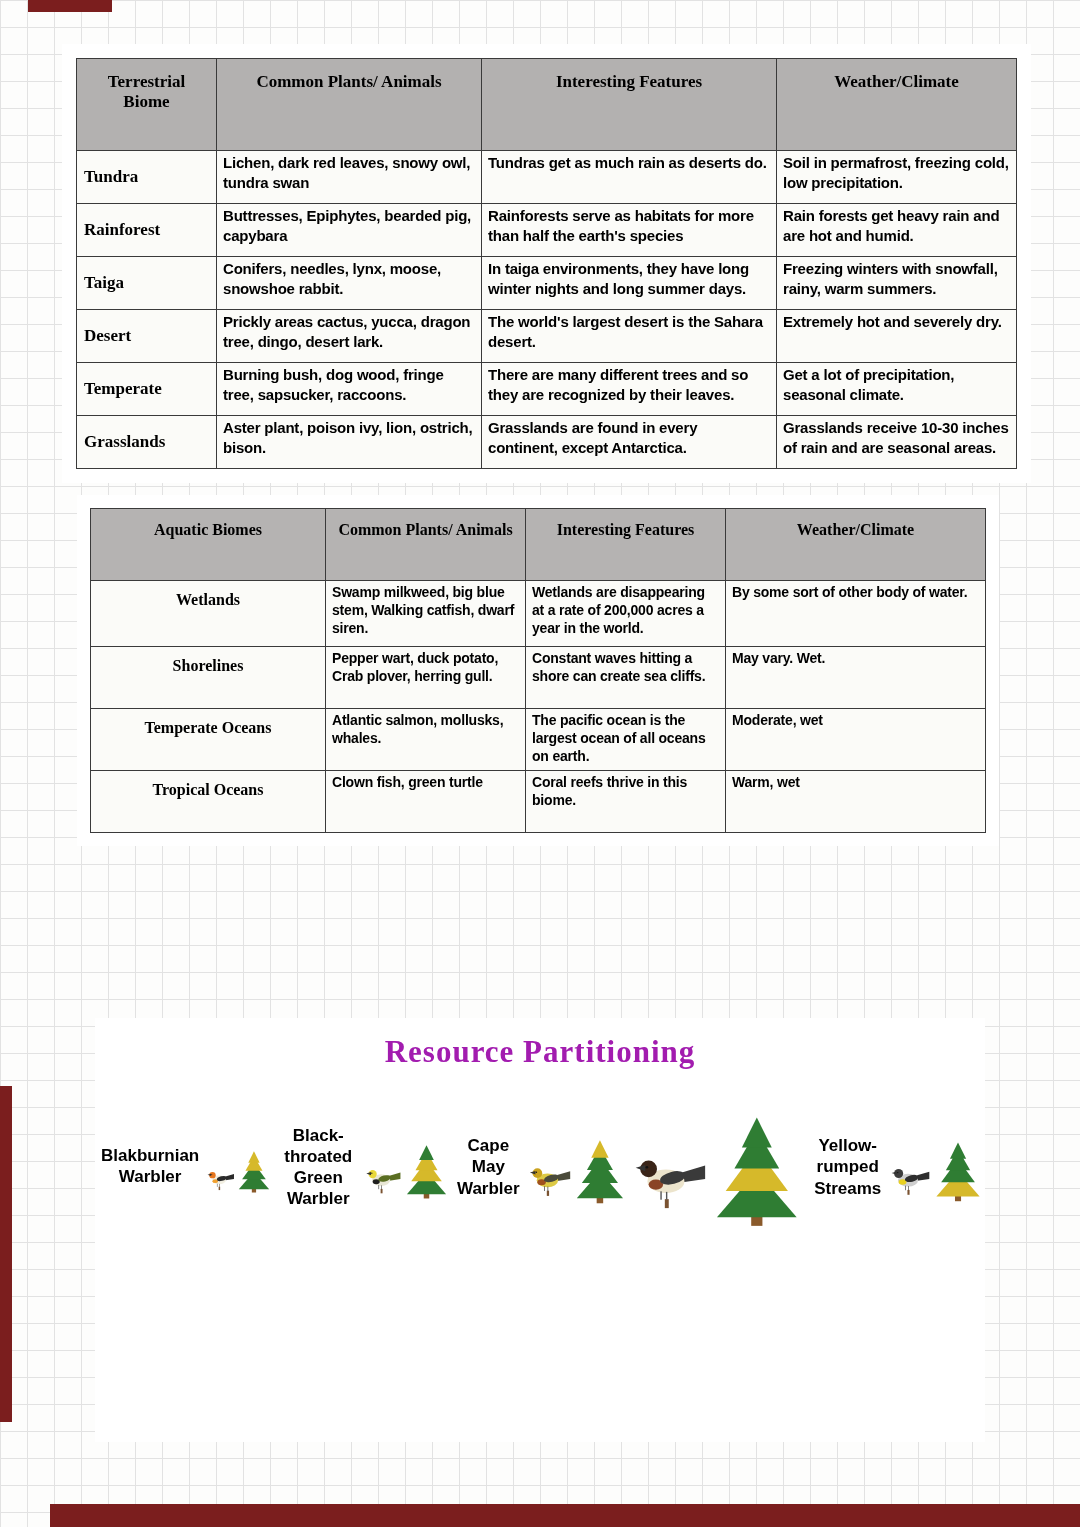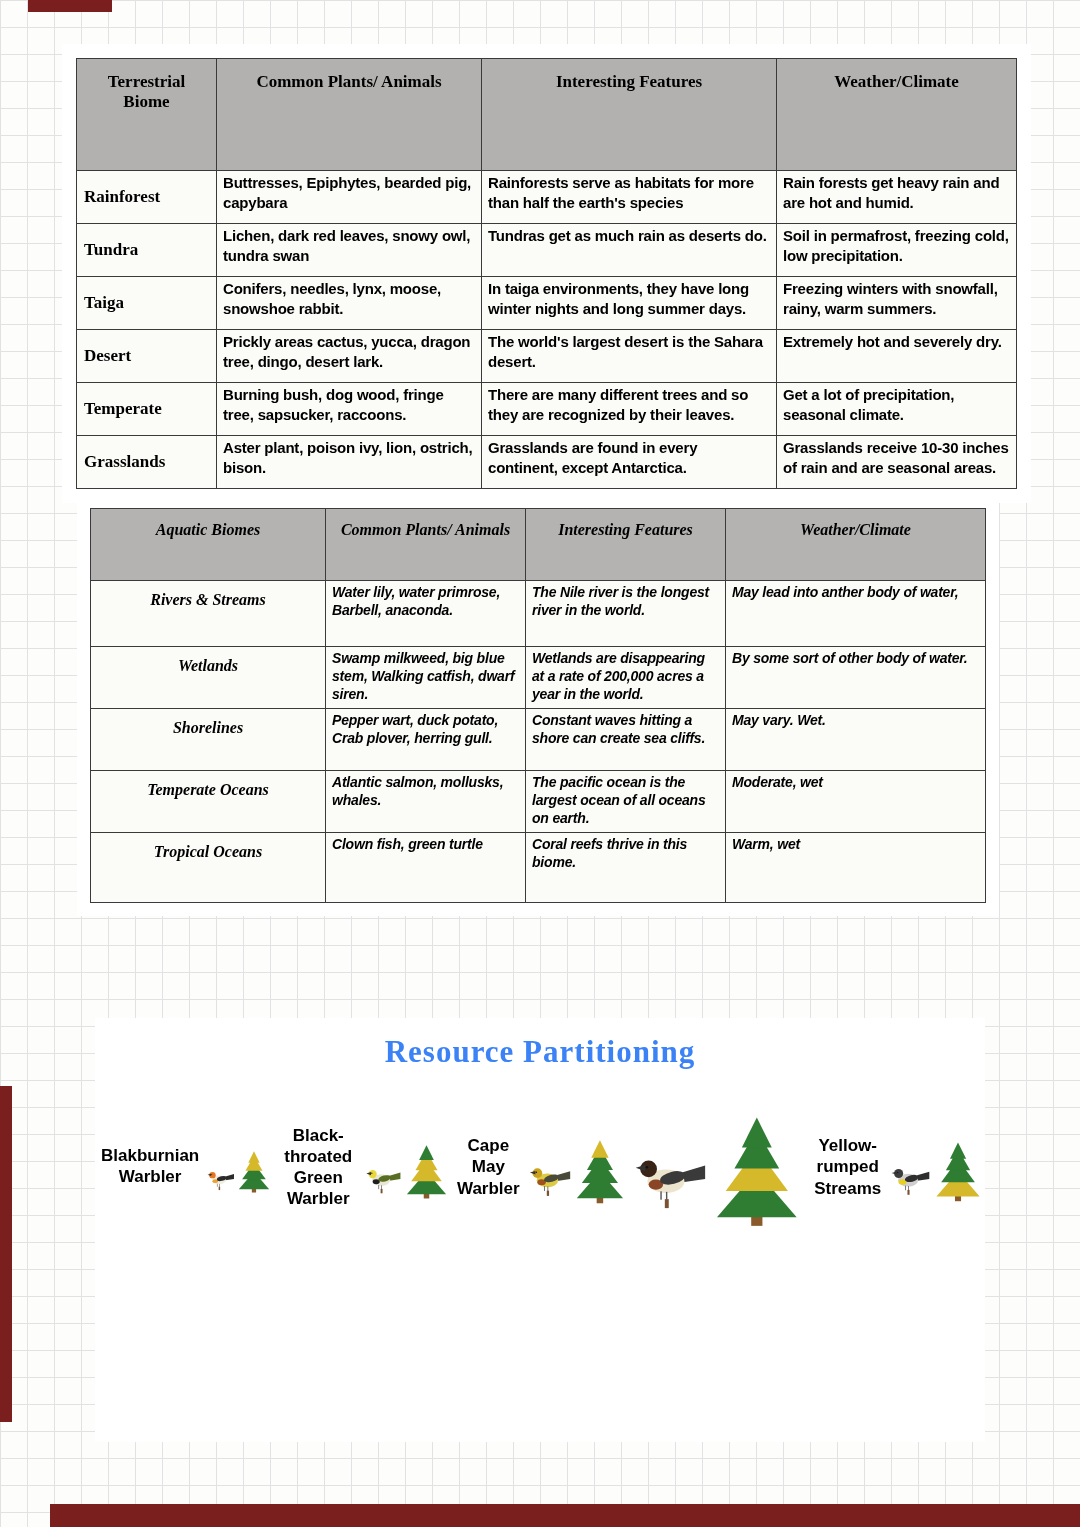--- a/index.html
+++ b/index.html
@@ -22,53 +22,53 @@
 
   .paper { position:absolute; background:#ffffff; }
 
   table { border-collapse:collapse; table-layout:fixed; background:#fbfbf8; }
   th, td { border:1px solid #3a3a3a; vertical-align:top; padding:2px 6px; overflow:hidden; }
 
   
   .t1wrap { left:76px; top:58px; box-shadow:0 0 0 14px #ffffff; }
   .t1 { width:940px; }
   .t1 col.c1{width:140px;} .t1 col.c2{width:265px;} .t1 col.c3{width:295px;} .t1 col.c4{width:240px;}
-  .t1 thead tr { height:112px; }
+  .t1 thead tr { height:92px; }
   .t1 th {
     background:#b3b1b0; font-family:"Liberation Serif", serif;
     font-size:17px; font-weight:bold; text-align:center; padding-top:13px;
   }
   .t1 tbody tr { height:53px; }
   .t1 td.lbl { font-family:"Liberation Serif", serif; font-size:17px; font-weight:bold; vertical-align:middle; padding-left:7px; }
   .t1 td.bdy { font-size:15px; font-weight:bold; line-height:1.32; letter-spacing:-0.2px; }
 
   
   .t2wrap { left:90px; top:508px; box-shadow:0 0 0 13px #ffffff; }
-  .t2 { width:895px;font-style:italic; }
+  .t2 { width:895px; }
   .t2 col.c1{width:235px;} .t2 col.c2{width:200px;} .t2 col.c3{width:200px;} .t2 col.c4{width:260px;}
   .t2 thead tr { height:72px; }
   .t2 th {
     background:#b5b3b2; font-family:"Liberation Serif", serif;
     font-size:16px; font-weight:bold; text-align:center; padding-top:12px;
   }
   .t2 tbody tr:nth-child(1){height:66px;}
   .t2 tbody tr:nth-child(2){height:62px;}
   .t2 tbody tr:nth-child(3){height:62px;}
   .t2 tbody tr:nth-child(4){height:62px;margin-left:48px;}
   .t2 tbody tr:nth-child(5){height:70px;}
   .t2 tbody tr:nth-child(6){height:74px;}
   .t2 td.lbl { font-family:"Liberation Serif", serif; font-size:16px; font-weight:bold; text-align:center; padding-top:10px; }
   .t2 td.bdy { font-size:14px; font-weight:bold; line-height:1.3; letter-spacing:-0.2px; }
 
   
   .rp { left:95px; top:1018px; width:890px; height:424px; }
   .rp-title {
     margin-top:16px; text-align:center;
     font-family:"Liberation Serif", serif; font-weight:bold;
-    font-size:31px; color:#3b82f6; letter-spacing:1px;
+    font-size:31px; color:#a21caf; letter-spacing:1px;
   }
   .rp-cols { display:flex; margin-top:10px; }
   .rp-col { width:178px; display:flex; flex-direction:row; align-items:center; }
   .rp-name {
     font-size:17px; font-weight:bold; text-align:center; line-height:1.25;
     min-height:44px; padding:0 6px;
   }
   svg.bird { width:118px; height:88px; margin-top:24px; }
   svg.tree { width:150px; height:164px; margin-top:10px; }
 </style>
@@ -92,30 +92,30 @@
       <thead>
         <tr>
           <th>Terrestrial Biome</th>
           <th>Common Plants/ Animals</th>
           <th>Interesting Features</th>
           <th>Weather/Climate</th>
         </tr>
       </thead>
       <tbody>
         <tr>
+          <td class="lbl">Tundra</td>
+          <td class="bdy">Lichen, dark red leaves, snowy owl, tundra swan</td>
+          <td class="bdy">Tundras get as much rain as deserts do.</td>
+          <td class="bdy">Soil in permafrost, freezing cold, low precipitation.</td>
+        </tr>
+        <tr>
           <td class="lbl">Rainforest</td>
           <td class="bdy">Buttresses, Epiphytes, bearded pig, capybara</td>
           <td class="bdy">Rainforests serve as habitats for more than half the earth's species</td>
           <td class="bdy">Rain forests get heavy rain and are hot and humid.</td>
-        </tr>
-        <tr>
-          <td class="lbl">Tundra</td>
-          <td class="bdy">Lichen, dark red leaves, snowy owl, tundra swan</td>
-          <td class="bdy">Tundras get as much rain as deserts do.</td>
-          <td class="bdy">Soil in permafrost, freezing cold, low precipitation.</td>
         </tr>
         <tr>
           <td class="lbl">Taiga</td>
           <td class="bdy">Conifers, needles, lynx, moose, snowshoe rabbit.</td>
           <td class="bdy">In taiga environments, they have long winter nights and long summer days.</td>
           <td class="bdy">Freezing winters with snowfall, rainy, warm summers.</td>
         </tr>
         <tr>
           <td class="lbl">Desert</td>
           <td class="bdy">Prickly areas cactus, yucca, dragon tree, dingo, desert lark.</td>
@@ -149,26 +149,20 @@
       <thead>
         <tr>
           <th>Aquatic Biomes</th>
           <th>Common Plants/ Animals</th>
           <th>Interesting Features</th>
           <th>Weather/Climate</th>
         </tr>
       </thead>
       <tbody>
         <tr>
-          <td class="lbl">Rivers &amp; Streams</td>
-          <td class="bdy">Water lily, water primrose, Barbell, anaconda.</td>
-          <td class="bdy">The Nile river is the longest river in the world.</td>
-          <td class="bdy">May lead into anther body of water,</td>
-        </tr>
-        <tr>
           <td class="lbl">Wetlands</td>
           <td class="bdy">Swamp milkweed, big blue stem, Walking catfish, dwarf siren.</td>
           <td class="bdy">Wetlands are disappearing at a rate of 200,000 acres a year in the world.</td>
           <td class="bdy">By some sort of other body of water.</td>
         </tr>
         <tr>
           <td class="lbl">Shorelines</td>
           <td class="bdy">Pepper wart, duck potato, Crab plover, herring gull.</td>
           <td class="bdy">Constant waves hitting a shore can create sea cliffs.</td>
           <td class="bdy">May vary. Wet.</td>

